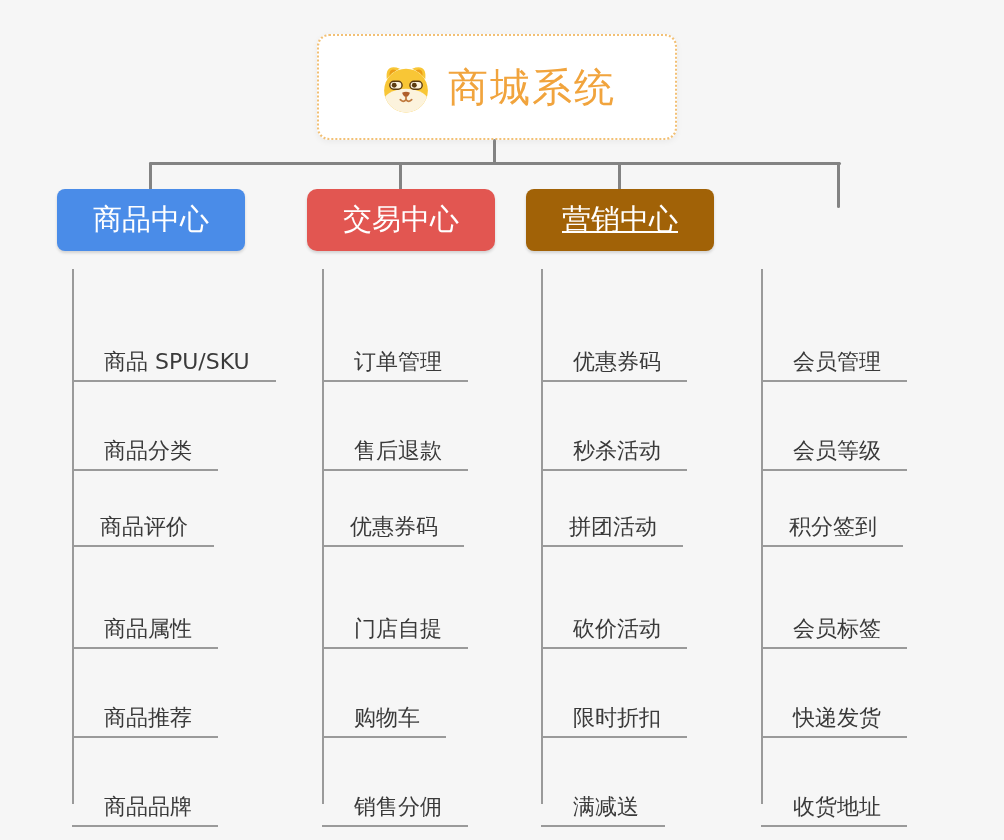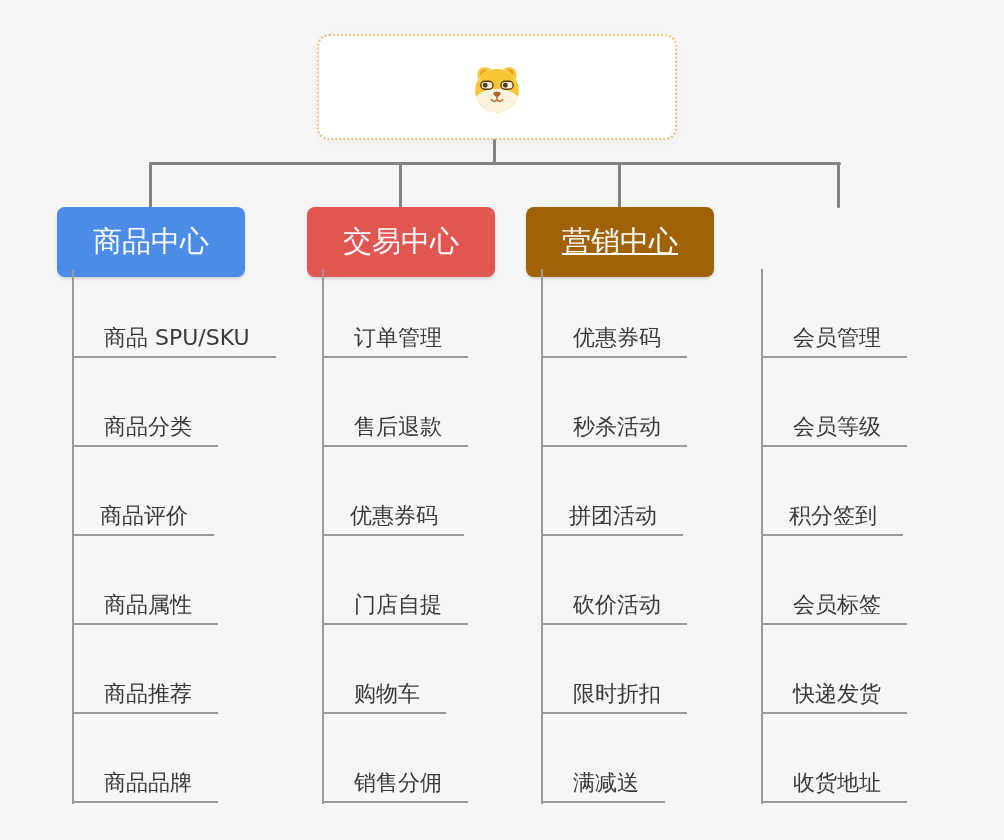--- a/index.html
+++ b/index.html
@@ -37,32 +37,32 @@
   .root-drop { left:493px; top:139px; width:3px; height:26px; }
   .bus      { left:149px; top:162px; width:692px; height:3px; }
   .drop     { top:162px; width:3px; height:46px; }
   .drop-1 { left:149px; }
   .drop-2 { left:399px; }
   .drop-3 { left:618px; }
   .drop-4 { left:837px; }
 
   
   .branch-node {
-    position:absolute; top:207px;
-    width:188px; height:70px;
+    position:absolute; top:189px;
+    width:188px; height:62px;
     border-radius:8px;
     color:#ffffff;
     font-size:29px;
     display:flex; align-items:center; justify-content:center;
     white-space:nowrap;
     box-shadow:0 2px 3px rgba(0,0,0,0.15);
     cursor:pointer;
   }
   .branch-1 { left:57px; }
-  .branch-2 { left:307px; }
+  .branch-2 { left:307px;border-radius:10px; }
   .branch-3 { left:526px; }
   .branch-4 { left:745px; }
 
   
   .leaf-col { position:absolute; top:269px; width:2px; height:535px; }
   .col-1 { left:72px; }
   .col-2 { left:322px; }
   .col-3 { left:541px; }
   .col-4 { left:761px; }
   .leaf-vline {
@@ -71,25 +71,26 @@
     background:#9a9a9a;
   }
   .leaf {
     position:absolute; left:0;
     height:36px; line-height:32px;
     padding:0 26px 0 32px;
     width:max-content; white-space:nowrap;
     font-size:22px; color:#3a3a3a;
     border-bottom:2px solid #9a9a9a;
     cursor:pointer;
+    margin-top:24px;
   }
   
   .leaf:nth-child(2) { top:53px; }
   .leaf:nth-child(3) { top:142px; }
-  .leaf:nth-child(4) { top:231px;padding-left:28px; }
+  .leaf:nth-child(4) { top:218px;padding-left:28px; }
   .leaf:nth-child(5) { top:320px; }
   .leaf:nth-child(6) { top:409px;text-align:center; }
   .leaf:nth-child(7) { top:498px; }
 </style>
 </head>
 <body>
 
 <div class="canvas">
 
   <div class="root-node">
@@ -106,20 +107,21 @@
       <circle cx="32" cy="36" r="25" fill="#f8c636"></circle>
       <ellipse cx="32" cy="51" rx="27" ry="17" fill="#fcf3dd" clip-path="url(#hc)"></ellipse>
       <rect x="13.5" y="25.5" width="14" height="9" rx="4.5" fill="#fcf3dd" stroke="#5b3b10" stroke-width="1.6"></rect>
       <rect x="36.5" y="25.5" width="14" height="9" rx="4.5" fill="#fcf3dd" stroke="#5b3b10" stroke-width="1.6"></rect>
       <circle cx="18.5" cy="30" r="2.8" fill="#5b3b10"></circle>
       <circle cx="41.5" cy="30" r="2.8" fill="#5b3b10"></circle>
       <path d="M27.5 38.5 Q32 36.5 36.5 38.5 Q34.5 43.5 32 43.5 Q29.5 43.5 27.5 38.5 Z" fill="#b05f2c"></path>
       <path d="M32 43.5 L32 47" stroke="#c07a3e" stroke-width="2" fill="none" stroke-linecap="round"></path>
       <path d="M25.5 46.5 Q28.7 50 32 46.8 Q35.3 50 38.5 46.5" stroke="#c07a3e" stroke-width="2" fill="none" stroke-linecap="round"></path>
     </svg>
+    <span class="root-title" style="color: rgb(241, 164, 61);">商城系统</span>
   </div>
 
   <div class="line root-drop"></div>
   <div class="line bus"></div>
   <div class="line drop drop-1"></div>
   <div class="line drop drop-2"></div>
   <div class="line drop drop-3"></div>
   <div class="line drop drop-4"></div>
 
   <div class="branch-node branch-1" style="background-color: rgb(74, 140, 232);">商品中心</div>

